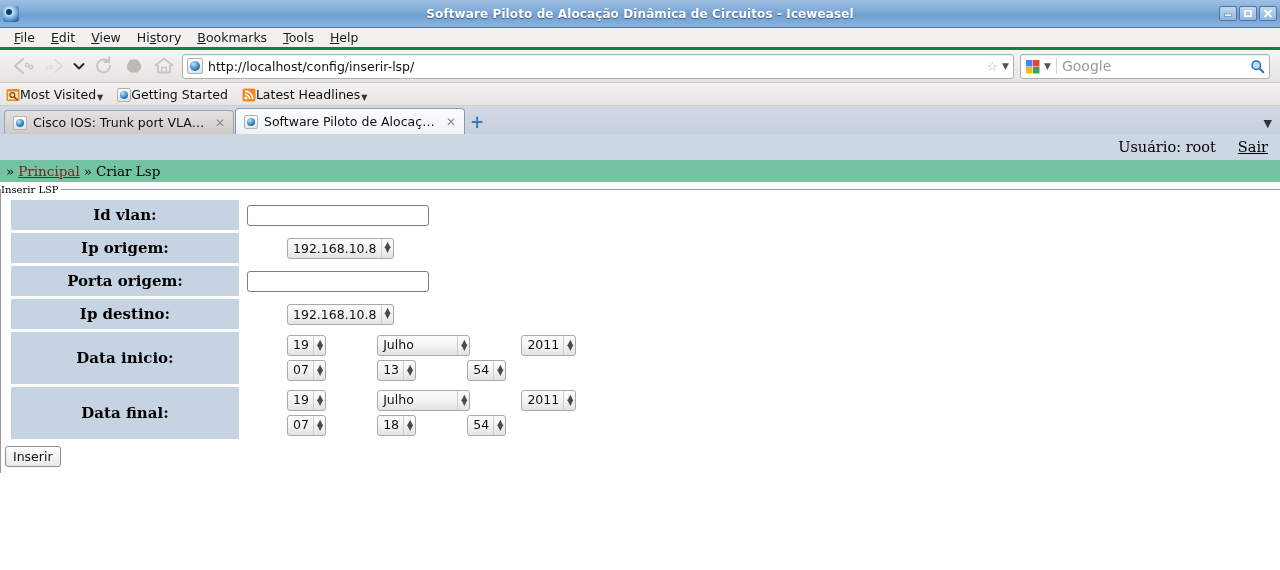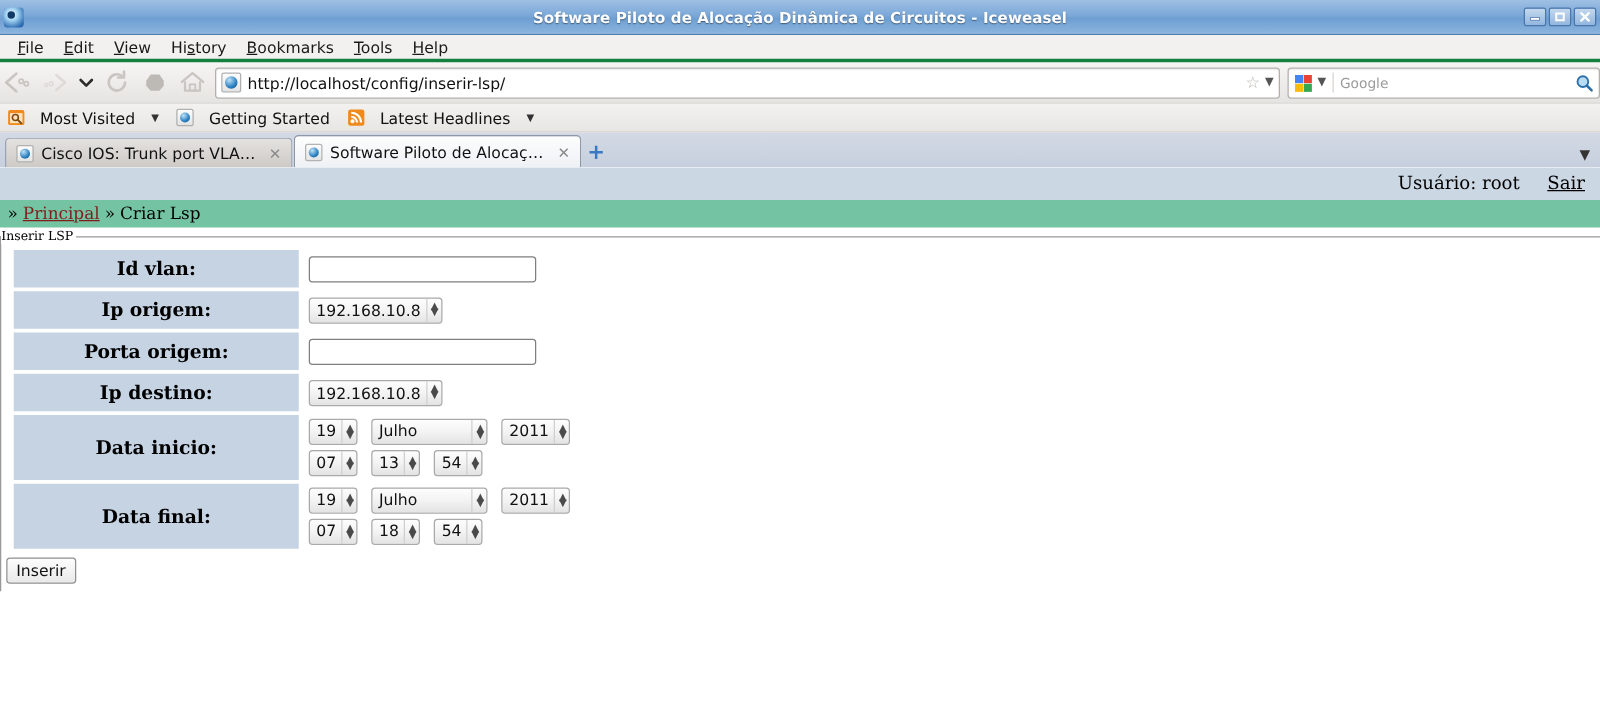--- a/index.html
+++ b/index.html
@@ -55,21 +55,21 @@
     font-size: 12.5px; color: #1a1a1a;
   }
   .menuitem { padding: 2px 8px; white-space: nowrap; }
   .menuitem u { text-decoration: underline; }
 
   
   .navbar {
     height: 33px;
     background: linear-gradient(to bottom, #f6f5f4, #e6e4e1);
     border-bottom: 1px solid #cfccc8;
-    display: flex; align-items: center; padding: 0 0;
+    display: flex; align-items: center; padding: 0 10px;
     gap: 2px;
   }
   .navbtn { width: 28px; height: 26px; display:flex; align-items:center; justify-content:center; }
   .navbtn.small { width: 18px; }
   .urlbar {
     flex: 1;
     height: 25px; margin: 0 4px 0 2px;
     background: #ffffff;
     border: 1px solid #b3b0ab;
     border-radius: 3px;
@@ -92,31 +92,31 @@
   .chev { color: #555; font-size: 9px; }
   .searchbar {
     width: 250px; height: 25px;
     background: #ffffff;
     border: 1px solid #b3b0ab; border-radius: 3px;
     display:flex; align-items:center; padding:0 4px;
     box-shadow: inset 0 1px 1px rgba(0,0,0,.08);
   }
   .gicon { width: 17px; height: 15px; position: relative; flex:none;}
   .searchsep { width:1px; height:16px; background:#d7d4d0; margin:0 5px; }
-  .searchph { flex:1; font-size:11px; color:#9a9a9a; }
+  .searchph { flex:1; font-size:14px; color:#9a9a9a; }
 
   
   .bkbar {
     height: 23px;
     background: linear-gradient(to bottom,#f3f2f0,#e8e6e3);
     border-bottom: 1px solid #cfccc8;
     display: flex; align-items: center; padding-left: 6px;
     font-size: 12.5px; color: #111;
   }
-  .bkitem { display:flex; align-items:center; gap:12px; margin-right: 14px; white-space:nowrap;}
+  .bkitem { display:flex; align-items:flex-end; gap:0; margin-right: 14px; white-space:nowrap;}
   .bkicon { width:14px; height:14px; flex:none; }
   .bkcaret { font-size: 8px; color:#333; margin-left:1px;}
 
   
   .tabstrip {
     height: 28px;
     background: linear-gradient(to bottom,#d3dae5,#c6cfdd);
     display: flex; align-items: flex-end;
     padding-left: 4px; position: relative;
   }
@@ -202,20 +202,21 @@
   .sel {
     display: inline-flex; align-items: center;
     height: 21px;
     border: 1px solid #a9a9a9; border-radius: 3px;
     background: linear-gradient(to bottom,#fdfdfd 0%,#f3f3f3 50%,#e3e3e3 100%);
     font-size: 12.5px; color:#111;
     padding: 0 2px 0 5px;
     vertical-align: middle;
     margin-right: 6px;
     font-family: "DejaVu Sans", sans-serif;
+    margin-left: 40px;
   }
   .sel .val { white-space: nowrap; }
   .sel .val.w-month { display:inline-block; width: 70px; }
   .sel .spin {
     margin-left: 4px; padding-left: 3px;
     border-left: 1px solid #cfcfcf;
     display:flex; flex-direction: column; align-items:center; justify-content:center;
     line-height: .62; font-size: 8px; color:#4a4a4a;
     height: 19px;
   }

